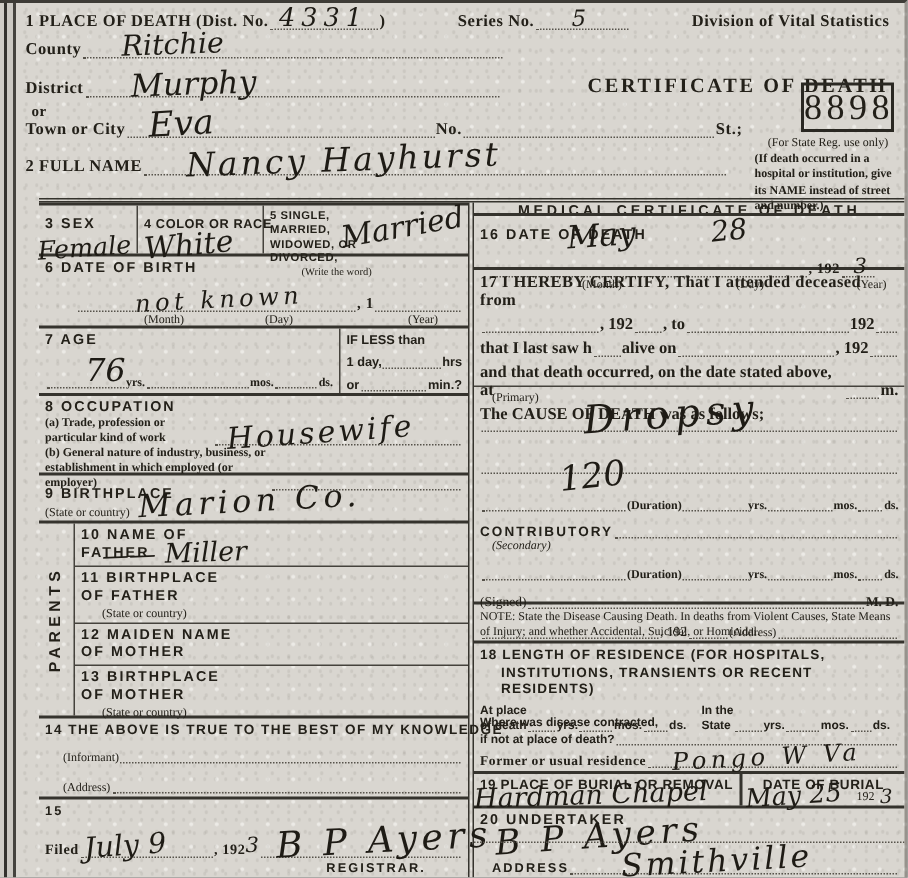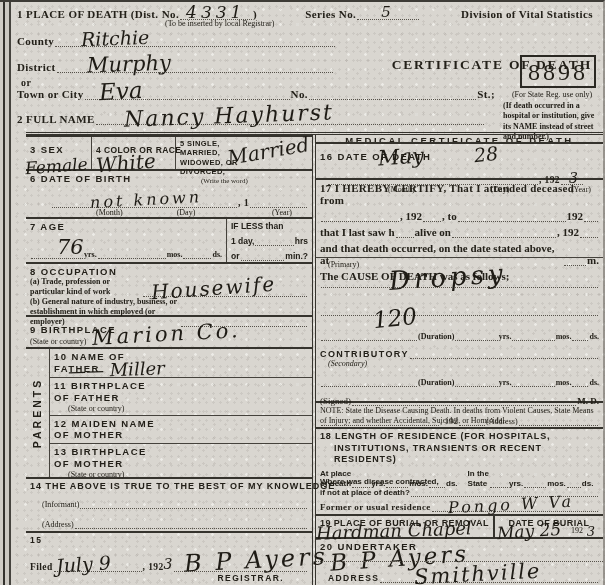--- a/index.html
+++ b/index.html
@@ -30,21 +30,21 @@
   .dt{flex:1 1 auto;border-bottom:1.5px dotted #57534b;height:11px;margin:0 1px;position:relative;}
   .hand{font-family:"DejaVu Serif",serif;font-style:italic;color:#1e1b15;white-space:nowrap;display:inline-block;}
   .abs{position:absolute;}
   .sec{position:relative;padding:2px 4px;}
   .bb2{border-bottom:2px solid #35332d;}
   .bb1{border-bottom:1px solid #45423c;}
   .colhead{font-family:"Liberation Sans",sans-serif;font-weight:bold;font-size:9.5px;letter-spacing:2.5px;text-align:center;height:13px;border-bottom:2px solid #35332d;white-space:nowrap;overflow:hidden;}
   .cols{position:absolute;top:130px;left:13px;right:0;bottom:0;display:flex;border-top:3px double #35332d;}
   .colL{width:290px;border-right:4px double #35332d;display:flex;flex-direction:column;}
   .colR{flex:1;display:flex;flex-direction:column;}
-  .regbox{position:absolute;right:7px;top:53px;width:76px;height:33px;border:2px solid #2a2822;
+  .regbox{position:absolute;right:7px;top:53px;width:62px;height:33px;border:2px solid #2a2822;
     font-size:24px;letter-spacing:3px;text-align:center;line-height:30px;}
 </style>
 </head>
 <body>
 
 <div class="paper">
   <div class="binding"></div>
   <div class="content">
 
     <div class="sec" style="height:130px;padding:6px 6px 0 4px;">
@@ -53,21 +53,20 @@
         <span class="dt" style="flex:0 0 72px;">
           <span class="hand abs" style="left:6px;bottom:-3px;font-size:17px;letter-spacing:4px;">4331</span>
         </span>
         <span class="ps">)</span>
         <span class="ps" style="margin-left:48px;">Series No.</span>
         <span class="dt" style="flex:0 0 62px;">
           <span class="hand abs" style="left:24px;bottom:-2px;font-size:15px;">5</span>
         </span>
         <span class="ps" style="margin-left:auto;margin-right:4px;">Division of Vital Statistics</span>
       </div>
-      <div class="nt" style="margin-left:148px;margin-top:-1px;">(To be inserted by local Registrar)</div>
 
       <div class="fr" style="margin-top:7px;">
         <span class="ps">County</span>
         <span class="dt" style="flex:0 0 280px;">
           <span class="hand abs" style="left:26px;bottom:-3px;font-size:19px;transform:rotate(-2deg);">Ritchie</span>
         </span>
       </div>
 
       <div class="fr" style="margin-top:10px;">
         <span class="ps">District</span>

